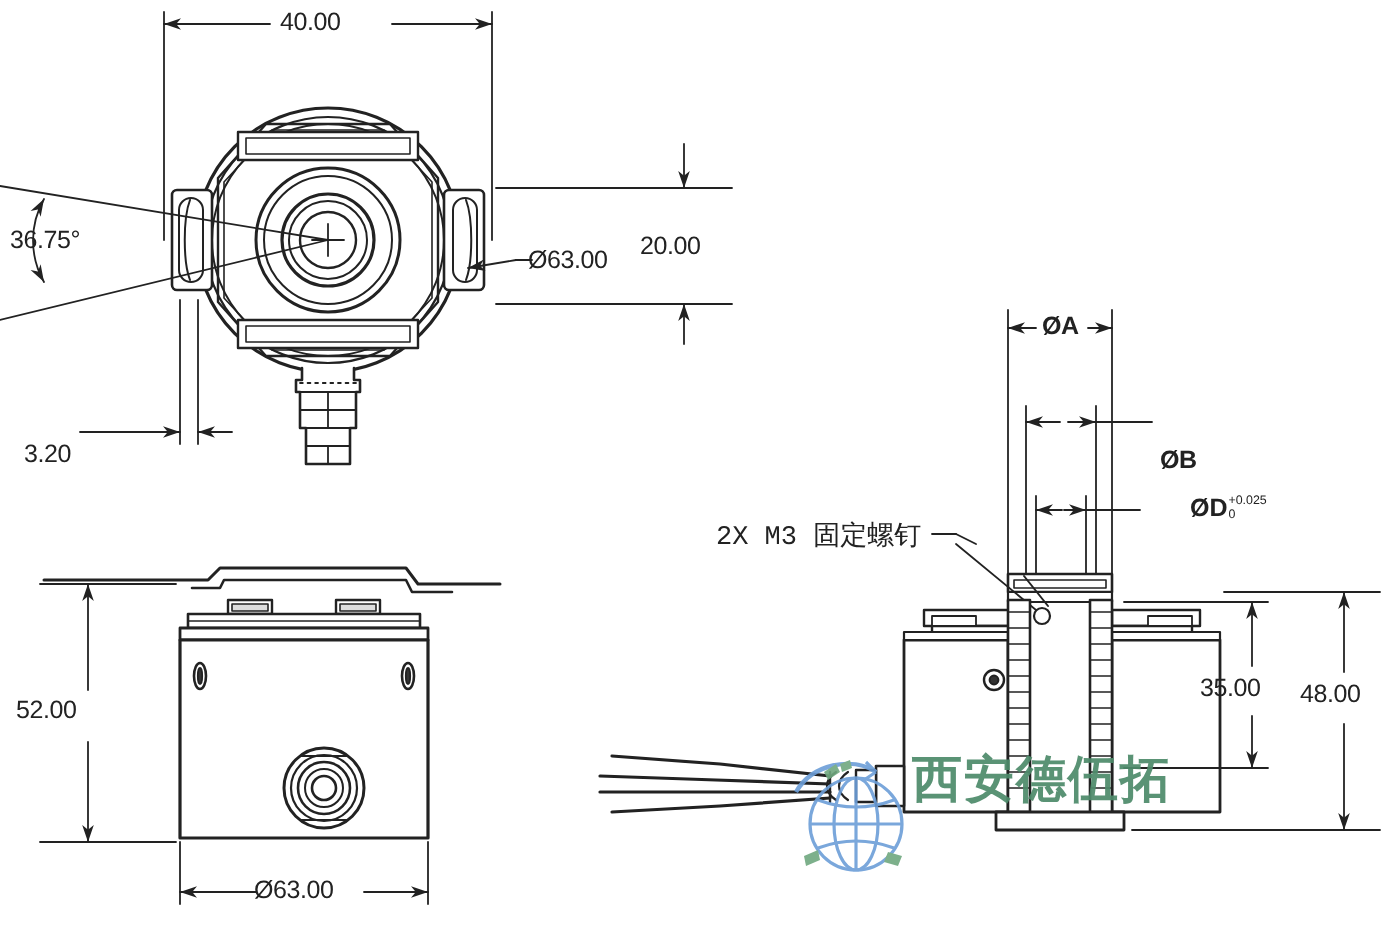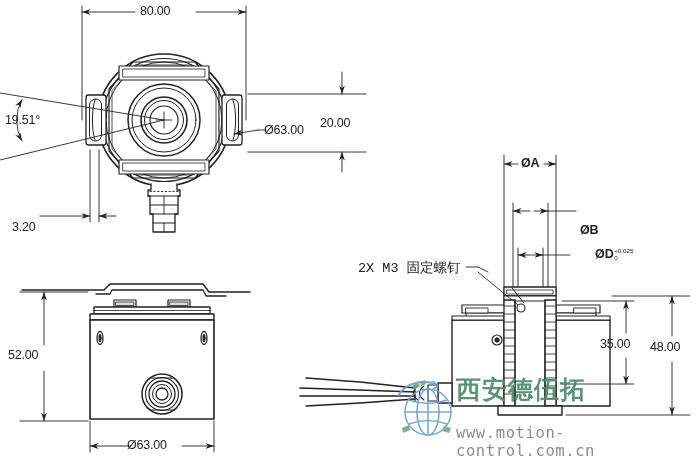--- a/index.html
+++ b/index.html
@@ -260,22 +260,22 @@
         <line x1="672" y1="362" x2="672" y2="415" stroke-width="0.9" marker-end="url(#ah)"></line>
       </g>
 
       <g>
         <line x1="466" y1="267" x2="478" y2="267" stroke-width="0.9"></line>
         <line x1="478" y1="267" x2="488" y2="272" stroke-width="0.9"></line>
       </g>
     </g>
   </svg>
 
-  <div class="dimtxt" style="left:140px;top:4px;">80.00</div>
-  <div class="dimtxt" style="left:5px;top:113px;">19.51°</div>
+  <div class="dimtxt" style="left:140px;top:4px;">40.00</div>
+  <div class="dimtxt" style="left:5px;top:113px;">36.75°</div>
   <div class="dimtxt" style="left:12px;top:220px;text-align:right;">3.20</div>
   <div class="dimtxt" style="left:264px;top:123px;">Ø63.00</div>
   <div class="dimtxt" style="left:320px;top:116px;">20.00</div>
 
   <div class="dimtxt" style="left:8px;top:348px;">52.00</div>
   <div class="dimtxt" style="left:127px;top:438px;">Ø63.00</div>
 
   <div class="dimtxt" style="left:521px;top:156px;font-weight:bold;">ØA</div>
   <div class="dimtxt" style="left:580px;top:203px;font-weight:bold;margin-top:20px;">ØB</div>
 
@@ -300,15 +300,14 @@
       <path d="M46,14 L41,9 M46,14 L40,18"></path>
     </g>
     <g fill="#6fa87f">
       <path d="M20,14 l6,-4 2,4 -6,4z"></path>
       <path d="M28,10 l5,-2 1,4 -5,2z"></path>
       <path d="M10,56 l7,-3 1,5 -7,3z"></path>
       <path d="M52,54 l7,2 -2,5 -7,-2z"></path>
     </g>
   </svg>
   <div class="wm wm-cn">西安德伍拓</div>
-  <div class="wm wm-url">www.motion-control.com.cn</div>
 
 </div>
 
 </body></html>

